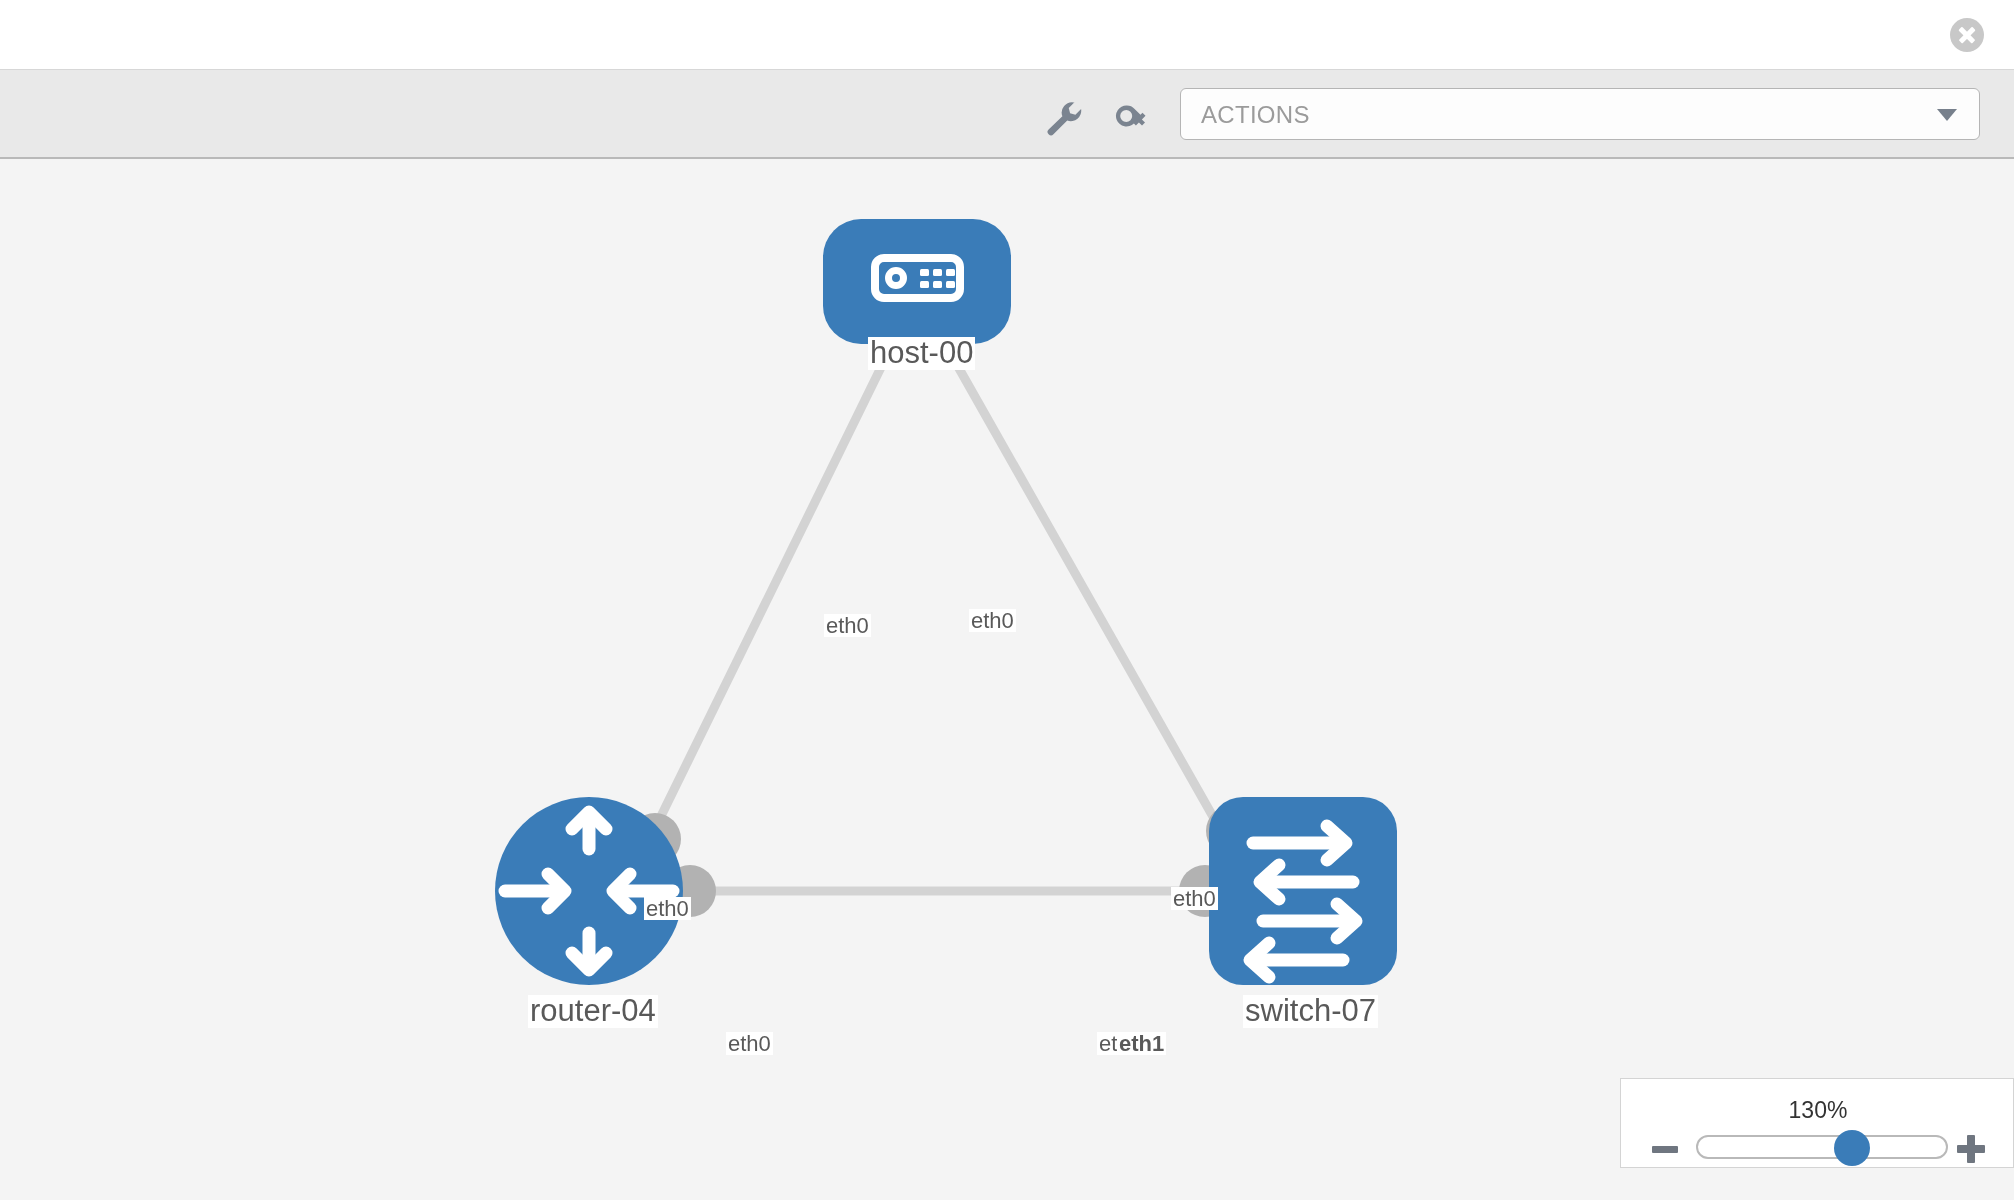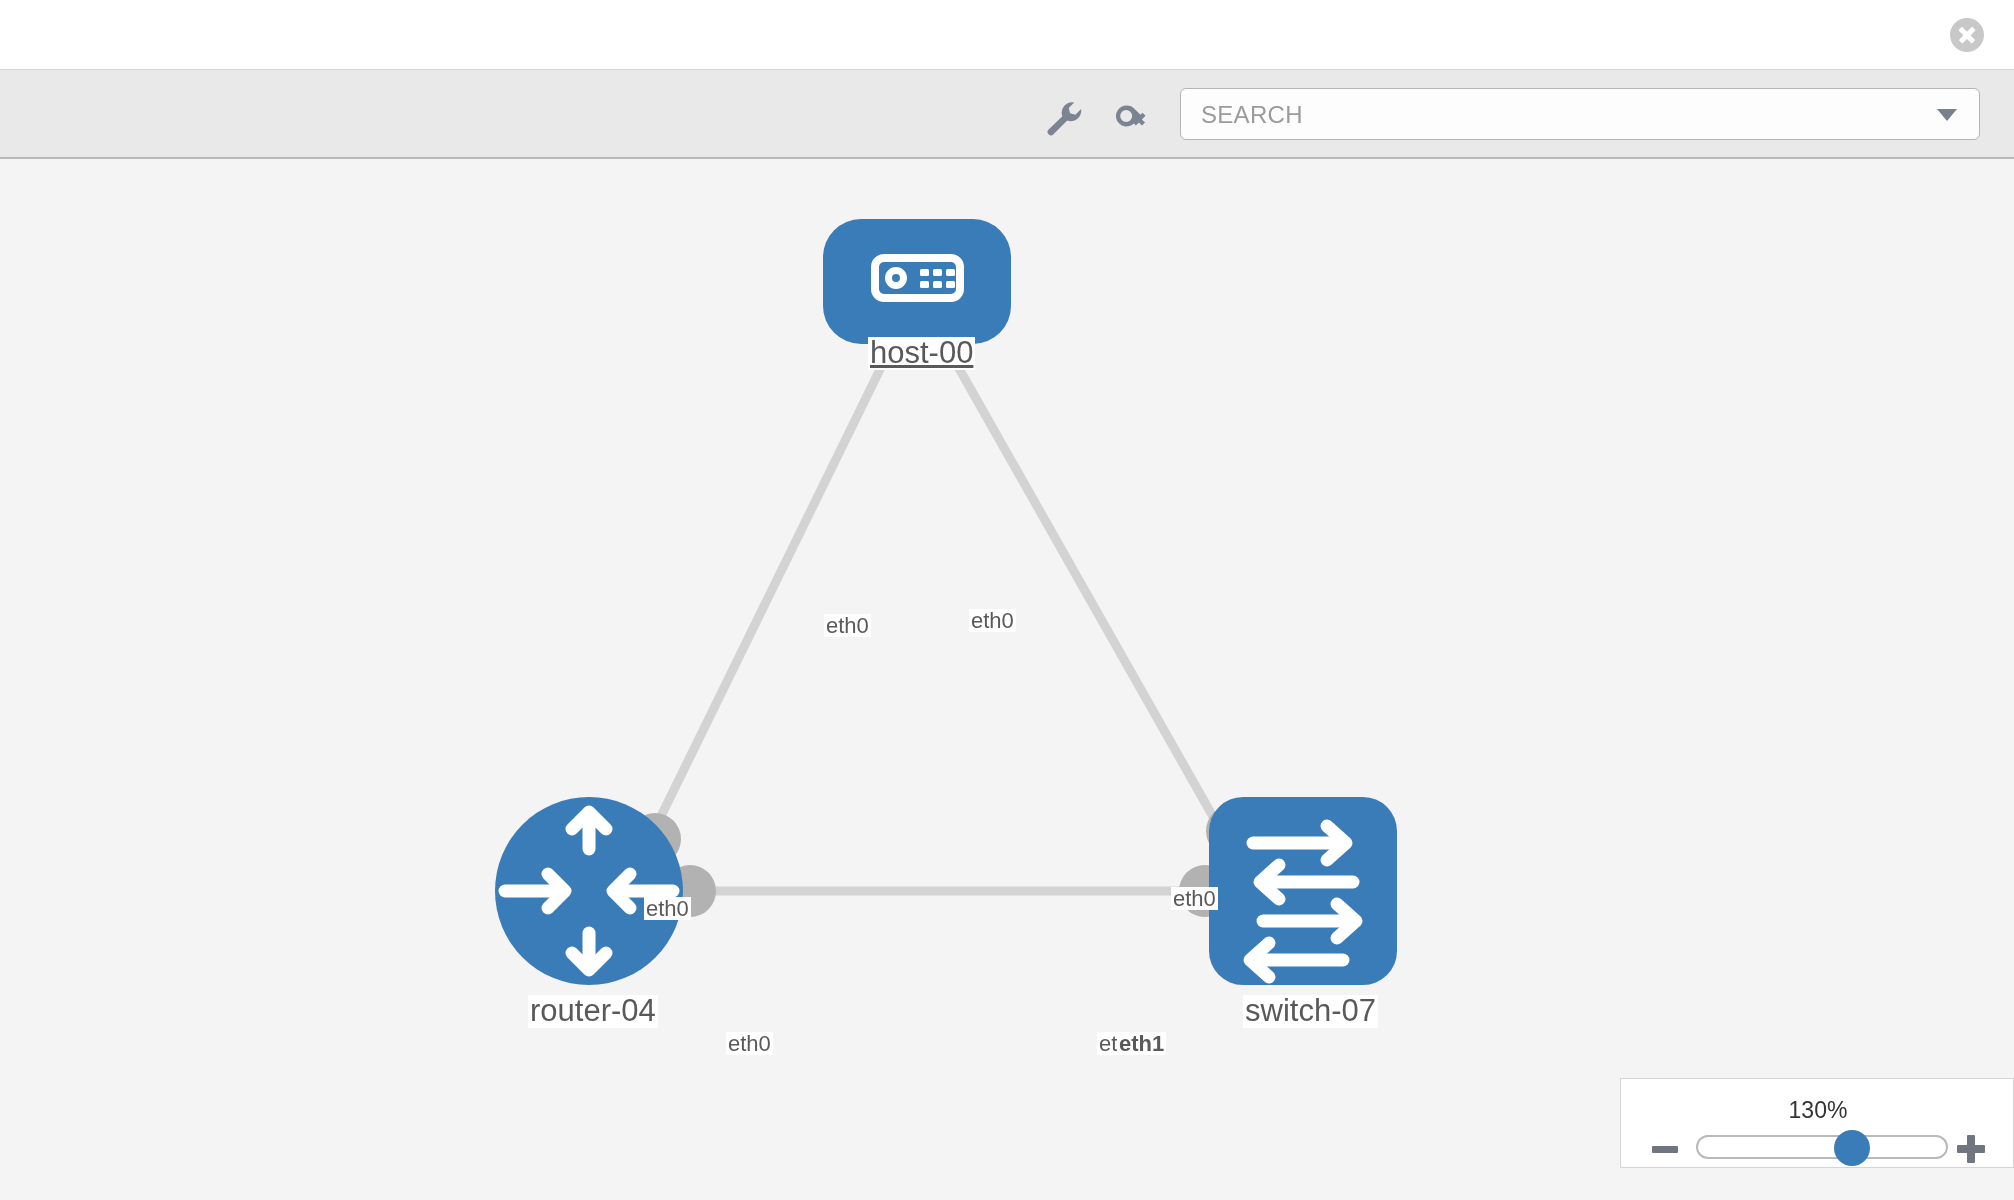--- a/index.html
+++ b/index.html
@@ -232,21 +232,21 @@
   <div class="tool-icon key">
     <svg width="42" height="36" viewBox="0 0 42 36">
       <g fill="#7b8490">
         <path d="M14.5 3.5a10.5 10.5 0 1 0 7.4 17.9l2.0 2.0 3.0-3.0 3.1 3.1 3.0-3.0-3.1-3.1 3.6-3.6-3.0-3.0-2.0 2.0-5.9-5.9A10.5 10.5 0 0 0 14.5 3.5zm-0.3 4.6a6 6 0 1 1 0 12 6 6 0 0 1 0-12z"></path>
         <circle cx="14.2" cy="14.1" r="3.6" fill="#e9e9e9"></circle>
       </g>
     </svg>
   </div>
 
   <div class="search-select">
-    <span class="lbl">SEARCH</span>
+    <span class="lbl">ACTIONS</span>
     <span class="caret"></span>
   </div>
 </div>
 
 <div class="canvas">
 
   <svg width="2014" height="1041">
 
     <g>
 
@@ -312,21 +312,21 @@
 
         <line x1="1263" y1="762" x2="1355" y2="762"></line>
         <polyline points="1337,745 1356,762 1337,779"></polyline>
 
         <line x1="1343" y1="801" x2="1251" y2="801"></line>
         <polyline points="1269,784 1250,801 1269,818"></polyline>
       </g>
     </g>
   </svg>
 
-  <div class="node-label big" style="left:868px; top:178px;text-decoration:underline;">host-00</div>
+  <div class="node-label big" style="left:868px; top:178px;">host-00</div>
   <div class="node-label big" style="left:528px; top:836px;">router-04</div>
   <div class="node-label big" style="left:1243px; top:836px;">switch-07</div>
 
   <div class="node-label small" style="left:824px; top:455px;">eth0</div>
   <div class="node-label small" style="left:969px; top:450px;">eth0</div>
   <div class="node-label small" style="left:644px; top:738px;">eth0</div>
   <div class="node-label small" style="left:1171px; top:728px;">eth0</div>
   <div class="node-label small" style="left:726px; top:873px;">eth0</div>
   <div class="node-label small" style="left:1097px; top:873px;">eth0</div>
   <div class="node-label small" style="left:1117px; top:873px;font-weight:bold;">eth1</div>

